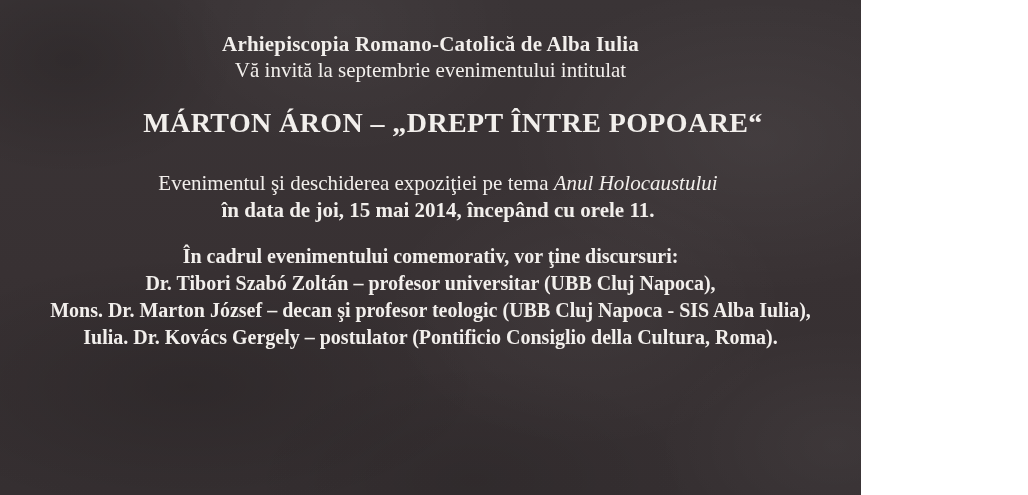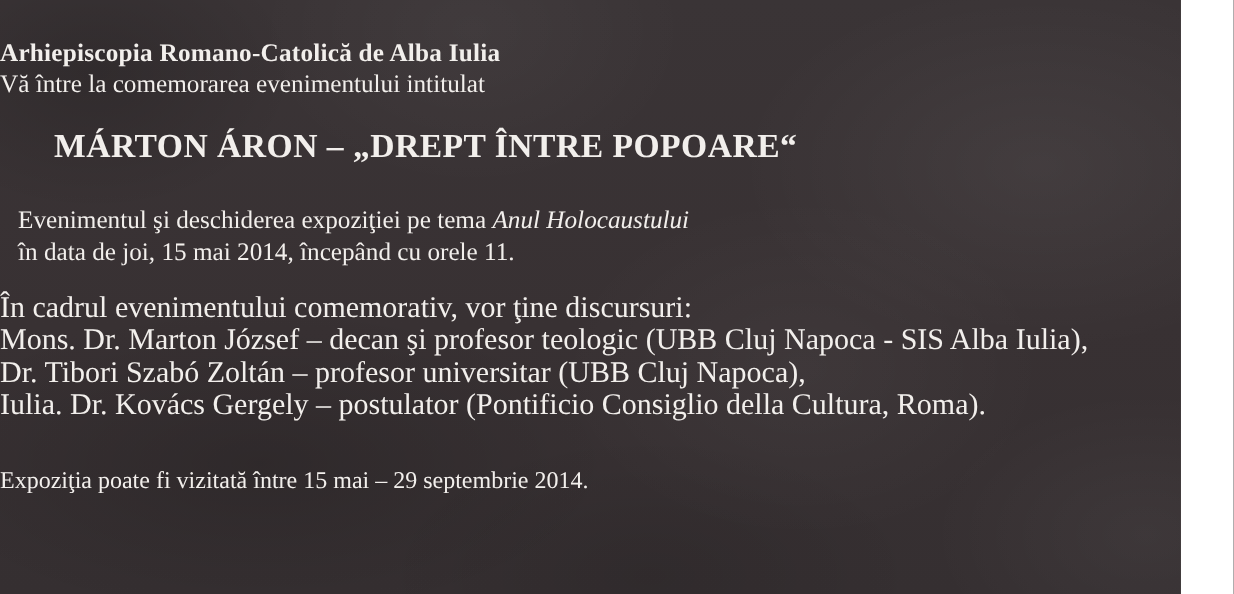--- a/index.html
+++ b/index.html
@@ -5,86 +5,85 @@
   * { margin: 0; padding: 0; box-sizing: border-box; }
 
   html, body {
     width: 1028px;
     height: 495px;
     overflow: hidden;
   }
 
   .card {
     position: relative;
-    width: 984px;
+    width: 861px;
     height: 495px;
     background-color: #393234;
     
     background-image:
       radial-gradient(ellipse 260px 180px at 8% 12%,  rgba(0,0,0,0.16), transparent 65%),
       radial-gradient(ellipse 300px 220px at 40% 5%,  rgba(255,255,255,0.035), transparent 60%),
       radial-gradient(ellipse 420px 260px at 88% 28%, rgba(255,255,255,0.05),  transparent 60%),
       radial-gradient(ellipse 340px 240px at 68% 62%, rgba(255,255,255,0.035), transparent 60%),
       radial-gradient(ellipse 500px 220px at 22% 78%, rgba(0,0,0,0.14), transparent 60%),
       radial-gradient(ellipse 380px 200px at 55% 97%, rgba(0,0,0,0.10), transparent 60%),
       radial-gradient(ellipse 300px 200px at 97% 90%, rgba(255,255,255,0.04), transparent 60%),
       linear-gradient(180deg, #3a3436 0%, #383133 55%, #352f31 100%);
     color: #f2efec;
     font-family: "Liberation Serif", "DejaVu Serif", serif;
-    text-align: left;
+    text-align: center;
   }
 
   .header { padding-top: 31px; }
   .header-line { font-size: 21px; line-height: 26px; }
   .organizer { font-weight: bold; letter-spacing: 0.2px; }
 
   .main-title {
     margin-top: 23px;
     font-size: 28px;
     line-height: 34px;
     font-weight: bold;
     letter-spacing: 0.4px;
     padding-left: 45px;
   }
 
   .event-block { margin-top: 30px; margin-left: 15px; }
   .event-line { font-size: 21px; line-height: 27px; }
   .event-line .theme { font-style: italic; }
-  .event-line.bold { font-weight: normal; }
+  .event-line.bold { font-weight: bold; }
 
   .speakers-block { margin-top: 19px; }
-  .speaker-line { font-size: 25px; line-height: 27px; }
+  .speaker-line { font-size: 20px; line-height: 27px; font-weight: bold; }
 
   .footer-line {
     margin-top: 38px;
     font-size: 20px;
     line-height: 25px;
   }
 </style>
 </head>
 <body>
 
 <div class="card">
 
   <div class="header">
     <div class="header-line organizer">Arhiepiscopia Romano-Catolică de Alba Iulia</div>
-    <div class="header-line">Vă între la comemorarea evenimentului intitulat</div>
+    <div class="header-line">Vă invită la septembrie evenimentului intitulat</div>
   </div>
 
   <div class="main-title">MÁRTON ÁRON – „DREPT ÎNTRE POPOARE“</div>
 
   <div class="event-block">
     <div class="event-line">
       <span>Evenimentul şi deschiderea expoziţiei pe tema </span><span class="theme">Anul Holocaustului</span>
     </div>
     <div class="event-line bold">în data de joi, 15 mai 2014, începând cu orele 11.</div>
   </div>
 
   <div class="speakers-block">
     <div class="speaker-line">În cadrul evenimentului comemorativ, vor ţine discursuri:</div>
+    <div class="speaker-line">Dr. Tibori Szabó Zoltán – profesor universitar (UBB Cluj Napoca),</div>
     <div class="speaker-line">Mons. Dr. Marton József – decan şi profesor teologic (UBB Cluj Napoca - SIS Alba Iulia),</div>
-    <div class="speaker-line">Dr. Tibori Szabó Zoltán – profesor universitar (UBB Cluj Napoca),</div>
     <div class="speaker-line">Iulia. Dr. Kovács Gergely – postulator (Pontificio Consiglio della Cultura, Roma).</div>
   </div>
 
-  <div class="footer-line">Expoziţia poate fi vizitată între 15 mai – 29 septembrie 2014.</div>
 
 </div>
 
 </body></html>

